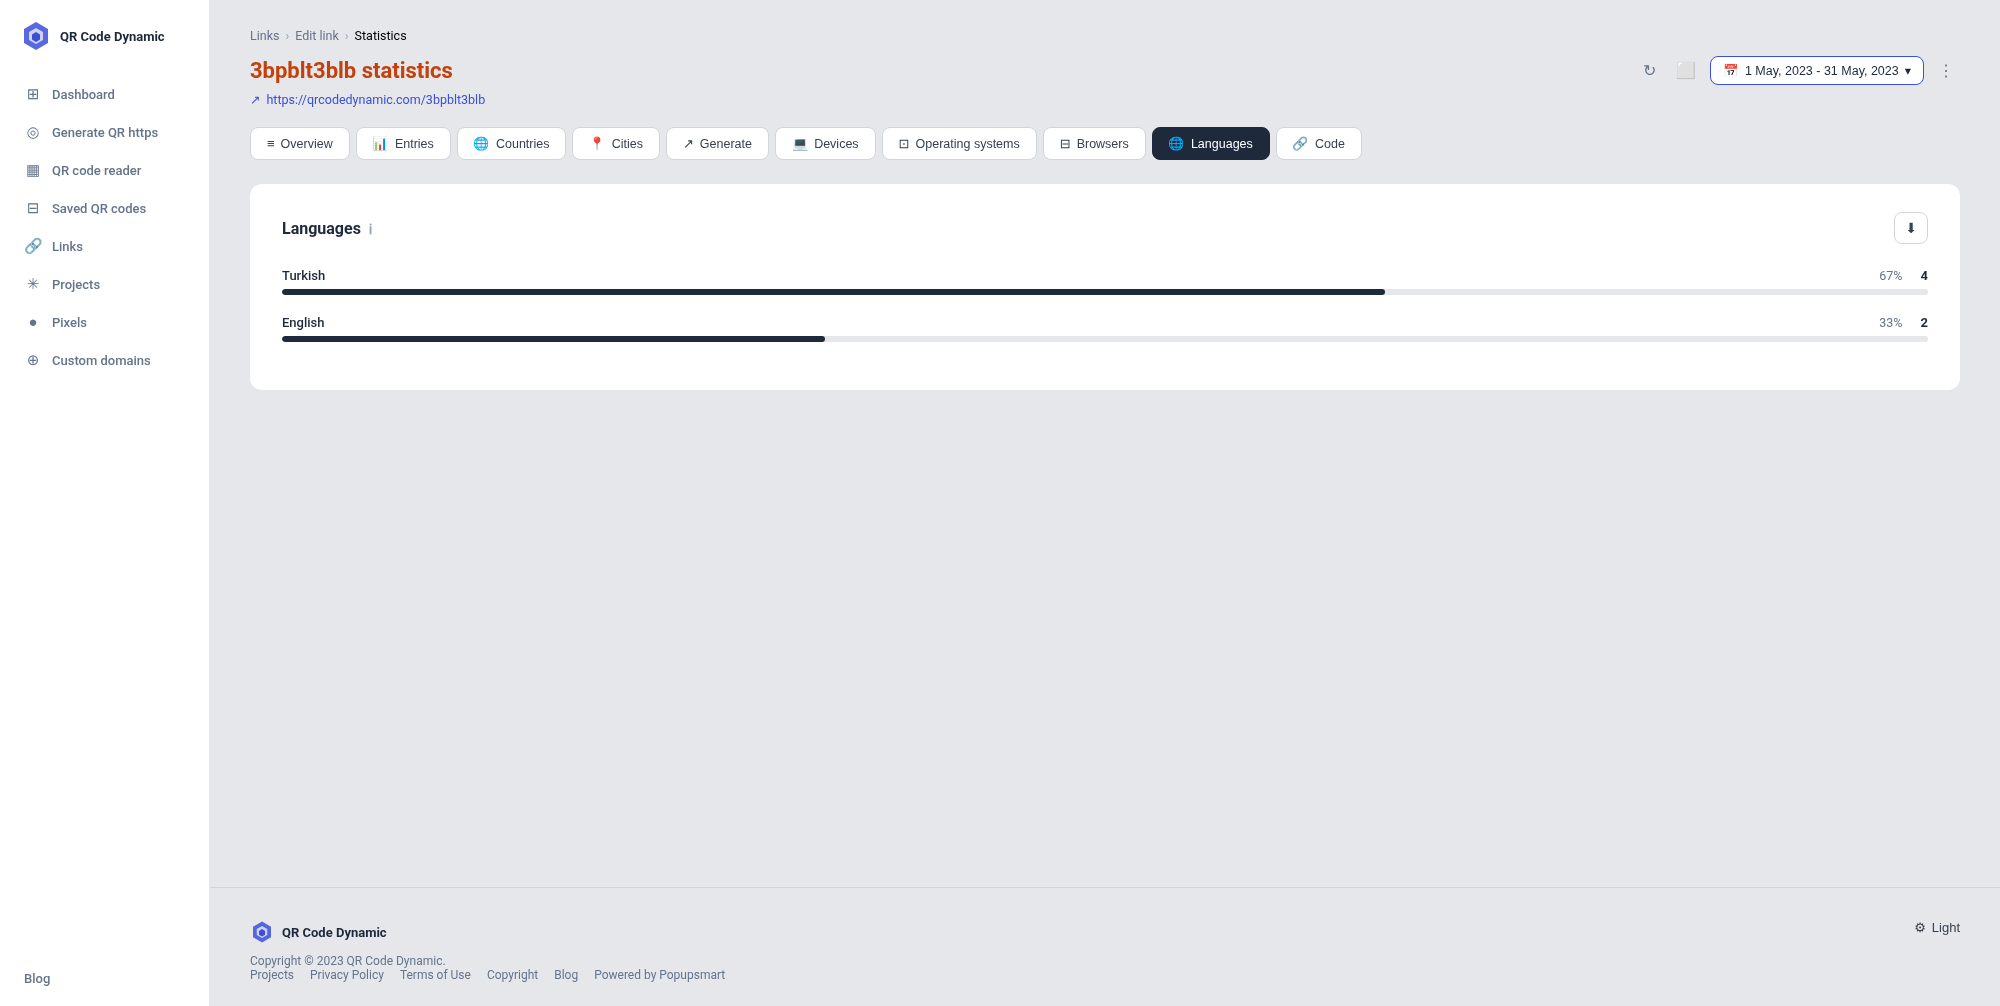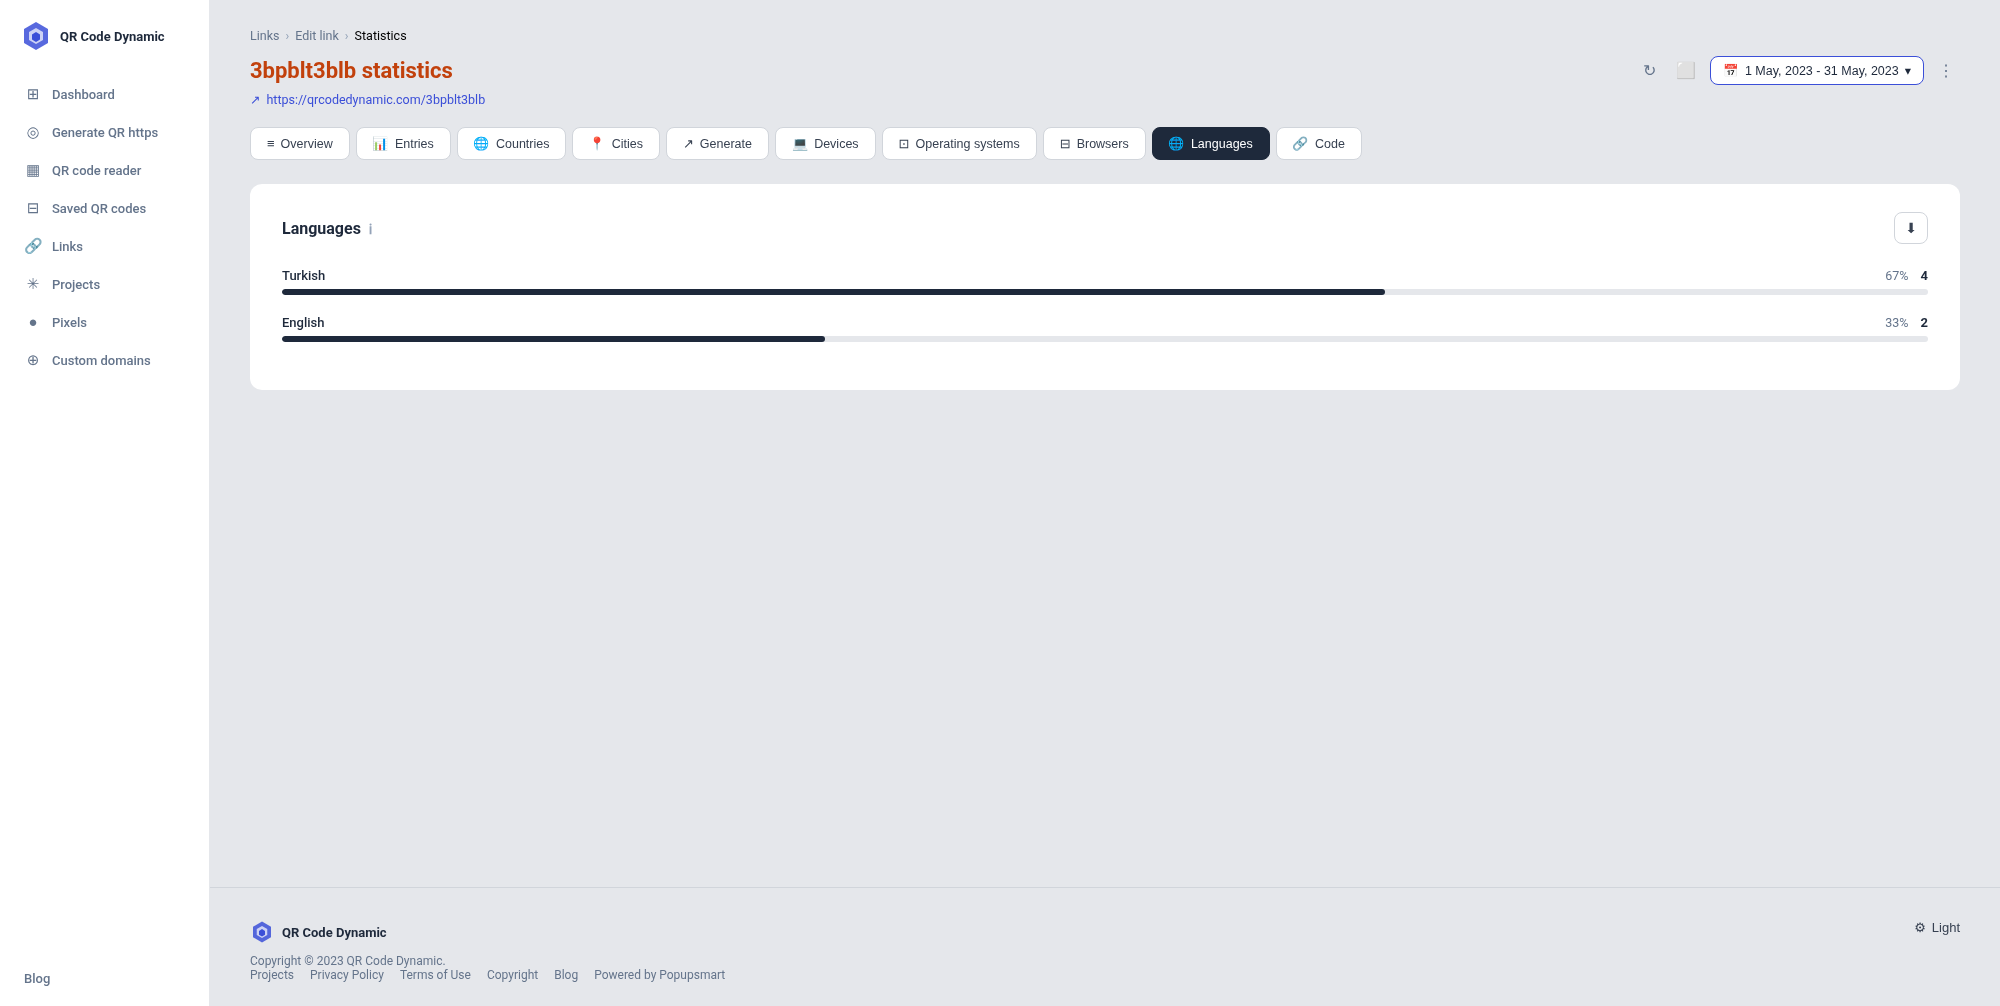--- a/index.html
+++ b/index.html
@@ -210,21 +210,21 @@
       margin-bottom: 6px;
     }
     .lang-name {
       font-size: 13px;
       color: #1e293b;
       font-weight: 500;
     }
     .lang-stats {
       display: flex;
       align-items: center;
-      gap: 12px;
+      gap: 18px;
       font-size: 12.5px;
       color: #64748b;
       text-align: right;
     }
     .lang-count {
       font-size: 13px;
       font-weight: 700;
       color: #1e293b;
     }
     .bar-bg {

